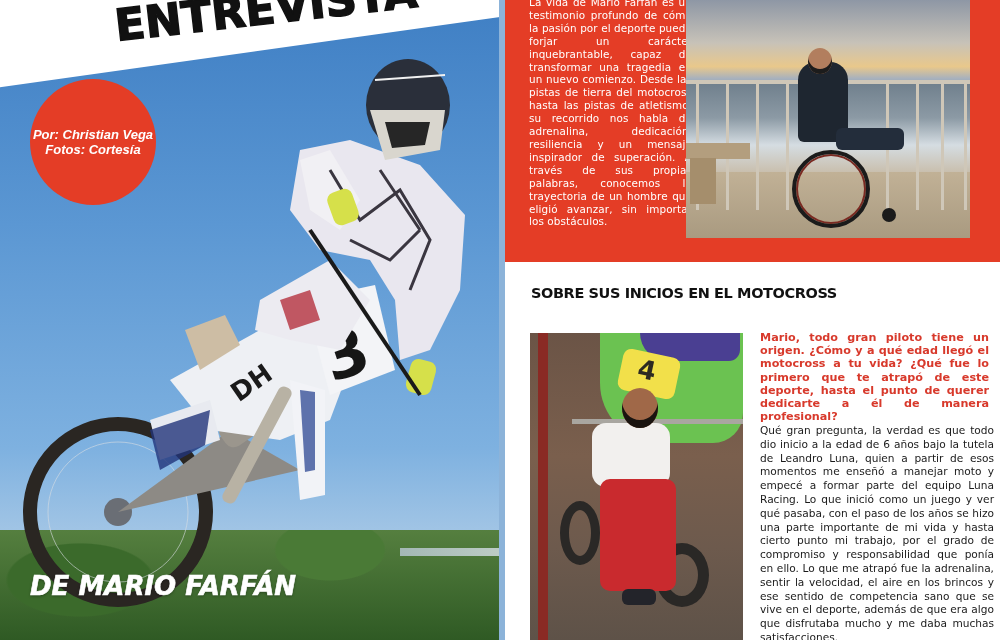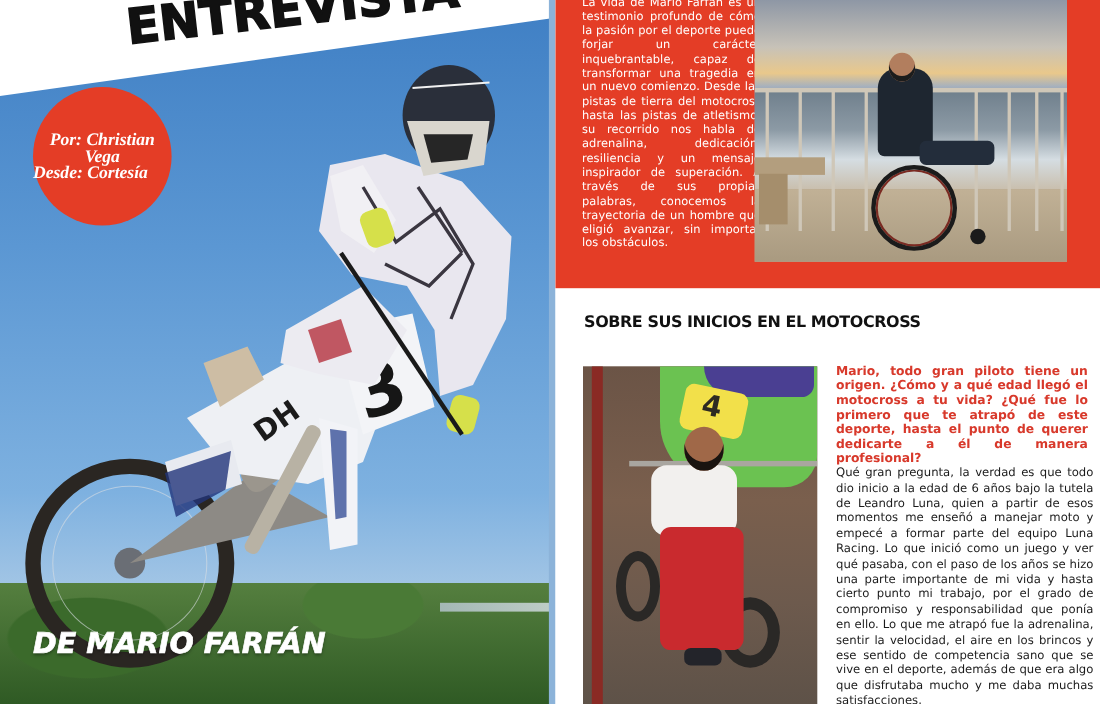--- a/index.html
+++ b/index.html
@@ -30,23 +30,23 @@
     background: #fff; transform: skewY(-8deg); transform-origin: left bottom;
   }
   .title-entrevista {
     position: absolute; left: 118px; top: 0px;
     font-family: "DejaVu Sans", sans-serif; font-weight: 900; font-size: 44px;
     letter-spacing: 0px; color: #111; transform: rotate(-6.5deg); transform-origin: left bottom;
     -webkit-text-stroke: 1.5px #111; text-transform: uppercase;
   }
   .byline-circle {
     position: absolute; left: 30px; top: 79px; width: 126px; height: 126px; border-radius: 50%;
-    background: #e43d26; display: flex; flex-direction: column; align-items: flex-start; justify-content: center;
-    color: #fff; font-style: italic; font-weight: 700; font-size: 16px; line-height: 15px; text-align: center;
-    font-family: Liberation Serif, serif;
+    background: #e43d26; display: flex; flex-direction: column; align-items: center; justify-content: center;
+    color: #fff; font-style: italic; font-weight: 700; font-size: 13px; line-height: 15px; text-align: center;
+    font-family: Liberation Sans, sans-serif;
   }
   .byline-circle span { display: block; }
 
   
   .rider { position: absolute; left: 0; top: 0; width: 500px; height: 640px; }
 
   .headline {
     position: absolute; left: 30px; top: 572px; width: 460px;
     font-family: "DejaVu Sans", sans-serif; font-weight: 900; font-style: italic;
     font-size: 26px; line-height: 29px; color: #fff; text-transform: uppercase;
@@ -167,21 +167,21 @@
     <text x="228" y="392" font-family="DejaVu Sans, sans-serif" font-weight="900" font-size="26" fill="#1a1a1a" transform="rotate(-35 250 380)">DH</text>
   </svg>
 
   <div class="banner-wrap">
     <div class="banner-white"></div>
     <div class="title-entrevista">ENTREVISTA</div>
   </div>
 
   <div class="byline-circle">
     <span>Por: Christian Vega</span>
-    <span>Desde: Cortesía</span>
+    <span>Fotos: Cortesía</span>
   </div>
 
   <div class="headline">
     <div>DE MARIO FARFÁN</div>
   </div>
 </div>
 
 <div class="page-divider"></div>
 
 <div class="right-page">

